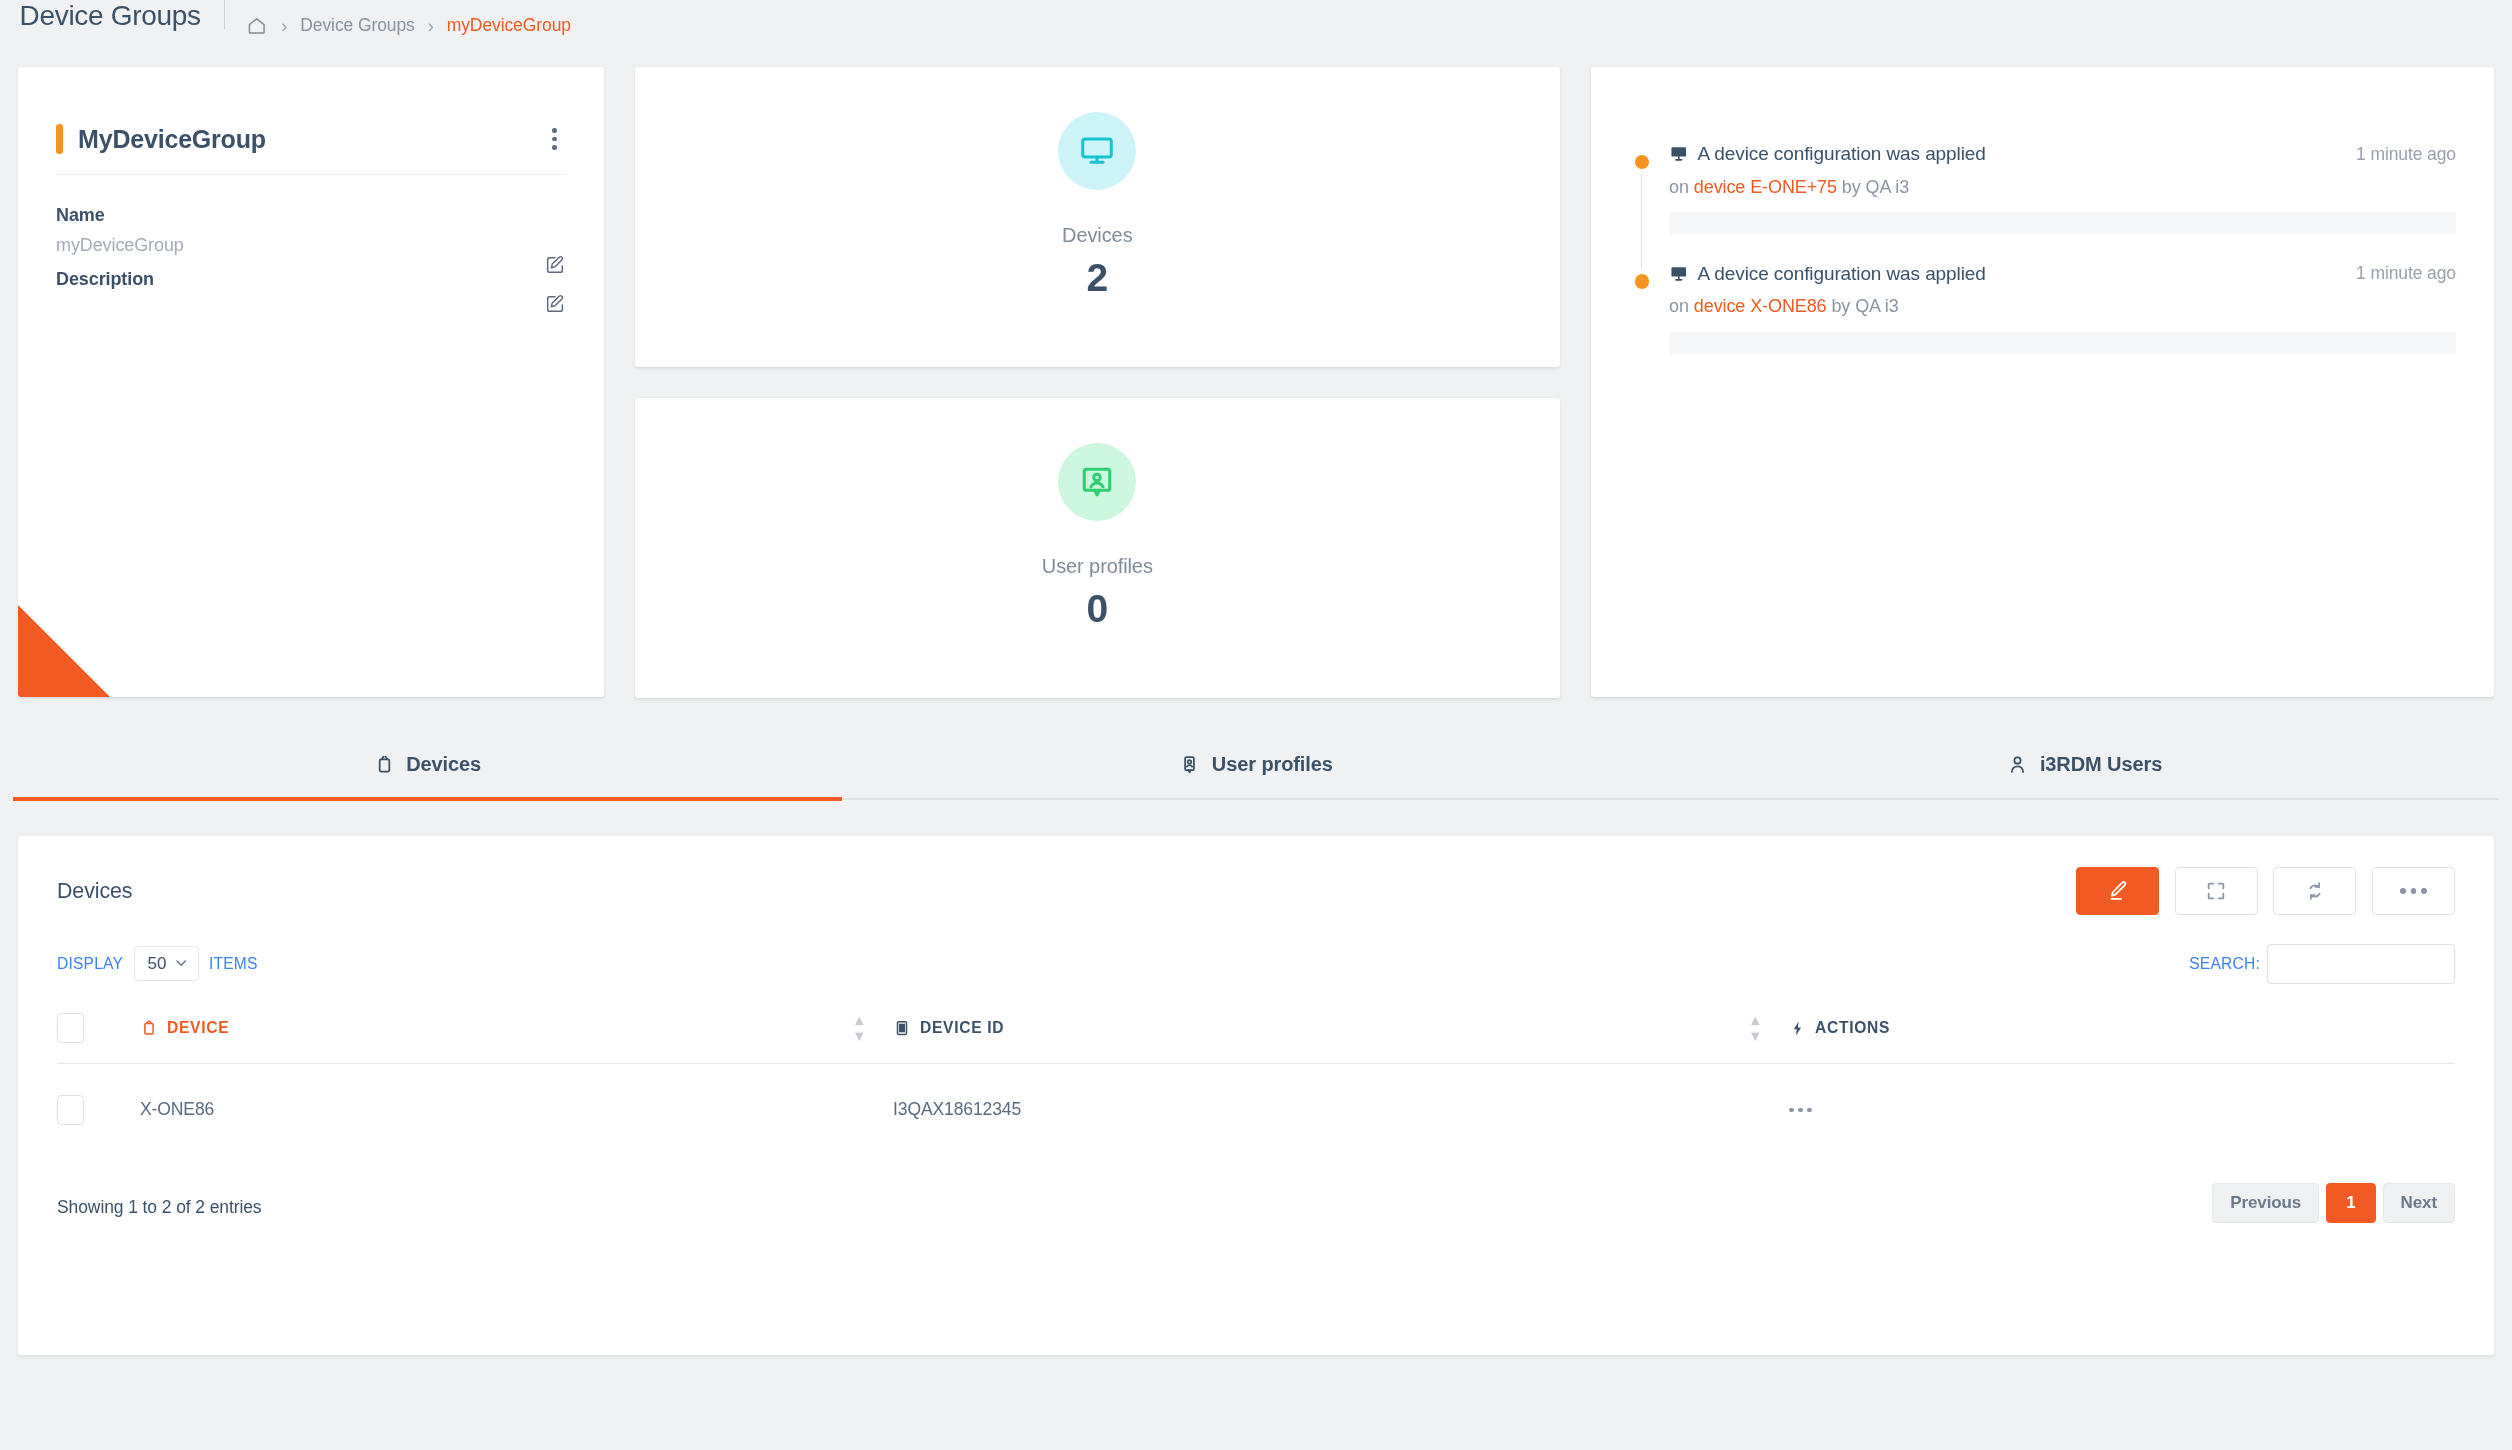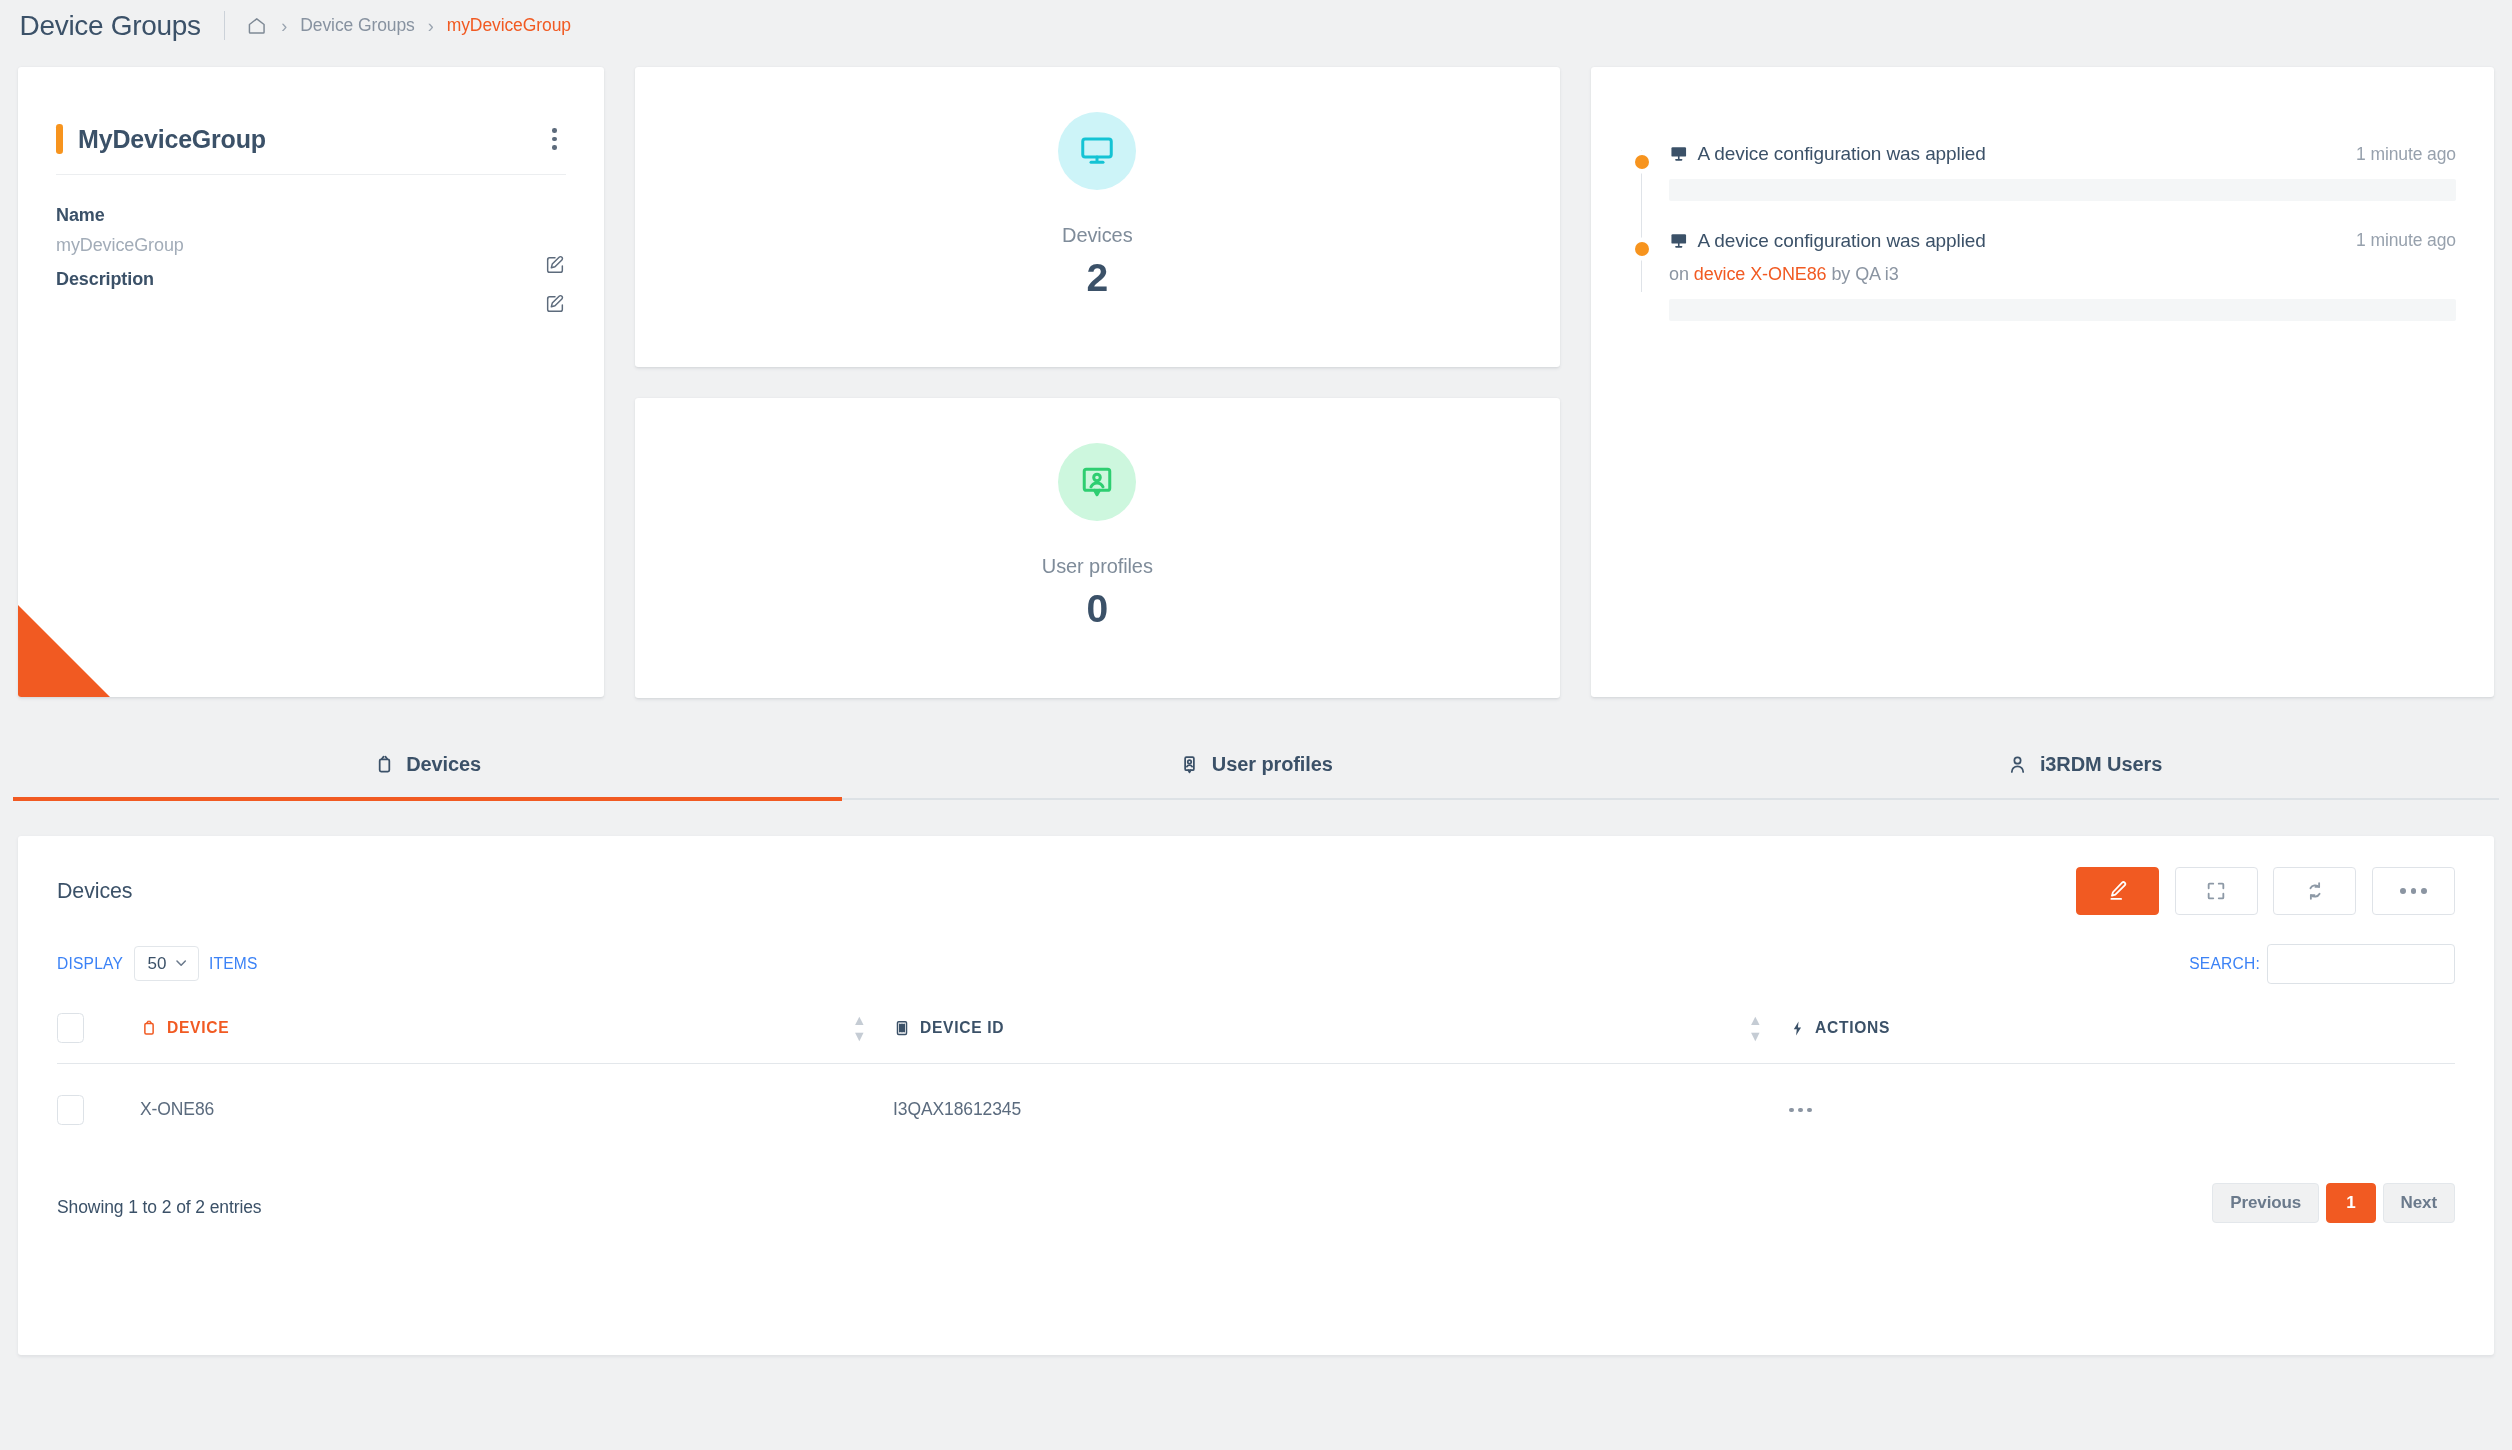--- a/index.html
+++ b/index.html
@@ -8,21 +8,20 @@
     background: #f0f1f2;
     font-family: "Liberation Sans", sans-serif;
     overflow: hidden;
   }
   body { position: relative; }
 
   
   .topbar {
     height: 51px;
     display: flex;
-    align-items: center;
     padding-left: 19.5px;
     background: #f0f1f2;
   }
   .page-title {
     font-size: 28px;
     color: #3b5168;
     font-weight: 400;
     letter-spacing: -0.3px;
   }
   .topbar-divider {
@@ -440,20 +439,23 @@
           <div class="act-line1">
             <div class="act-title-wrap">
               <svg width="19.5" height="19.5" viewBox="0 0 24 24" fill="none" stroke="#3b5168" stroke-width="2" stroke-linecap="round" stroke-linejoin="round">
                 <rect x="3" y="4" width="18" height="11.5" rx="1.5" fill="#3b5168" stroke="none"></rect>
                 <path d="M12 15.5v3.5"></path>
                   <path d="M8.5 19.5h7"></path>
               </svg>
               <span class="act-title">A device configuration was applied</span>
             </div>
             <span class="act-time">1 minute ago</span>
+          </div>
+          <div class="act-line2">
+            <span>on </span><span class="act-link">device E-ONE+75</span><span> by QA i3</span>
           </div>
           <div class="act-bar"></div>
         </div>
       </div>
 
       <div class="act-item">
         <div class="act-dot-wrap">
             <div class="act-dot"></div>
           </div>
         <div class="act-body">

